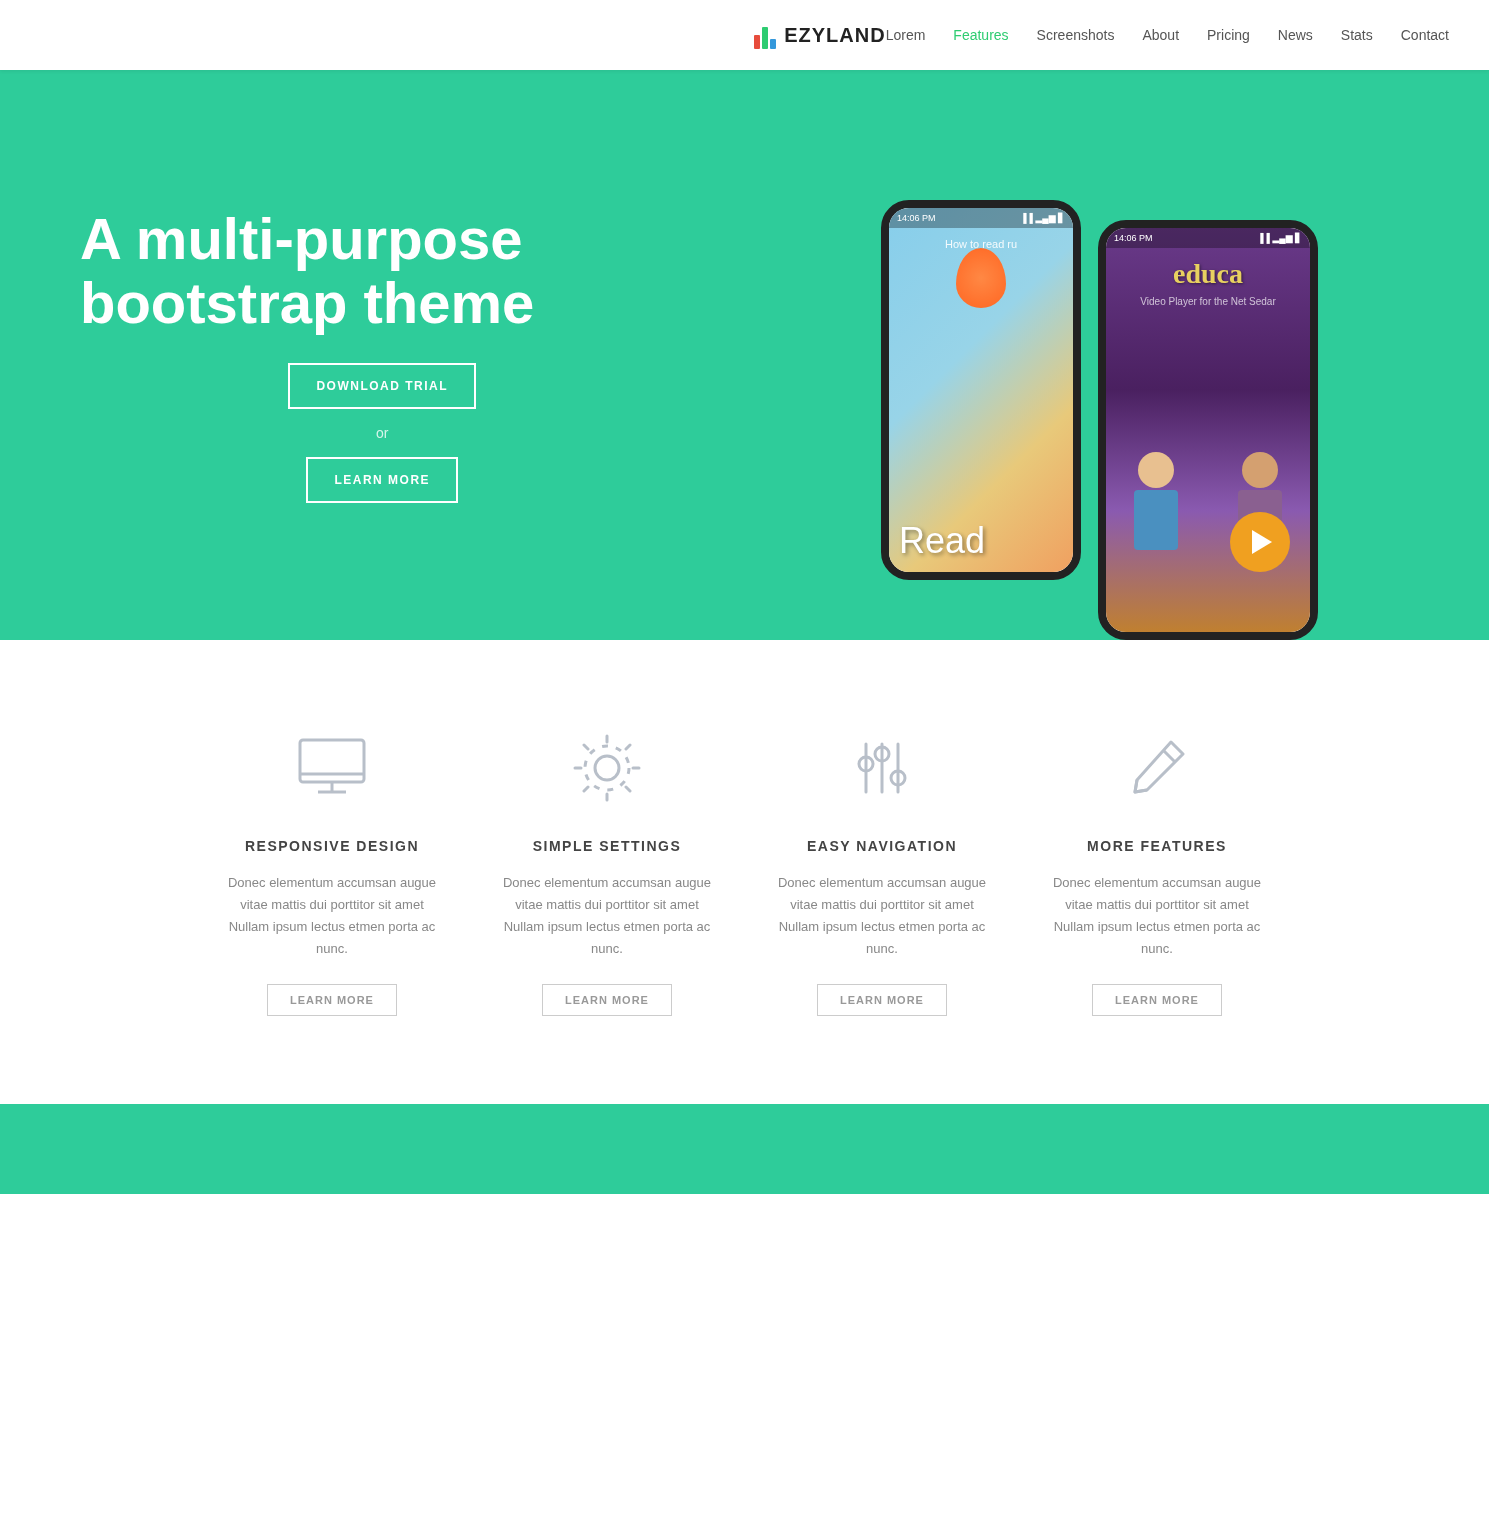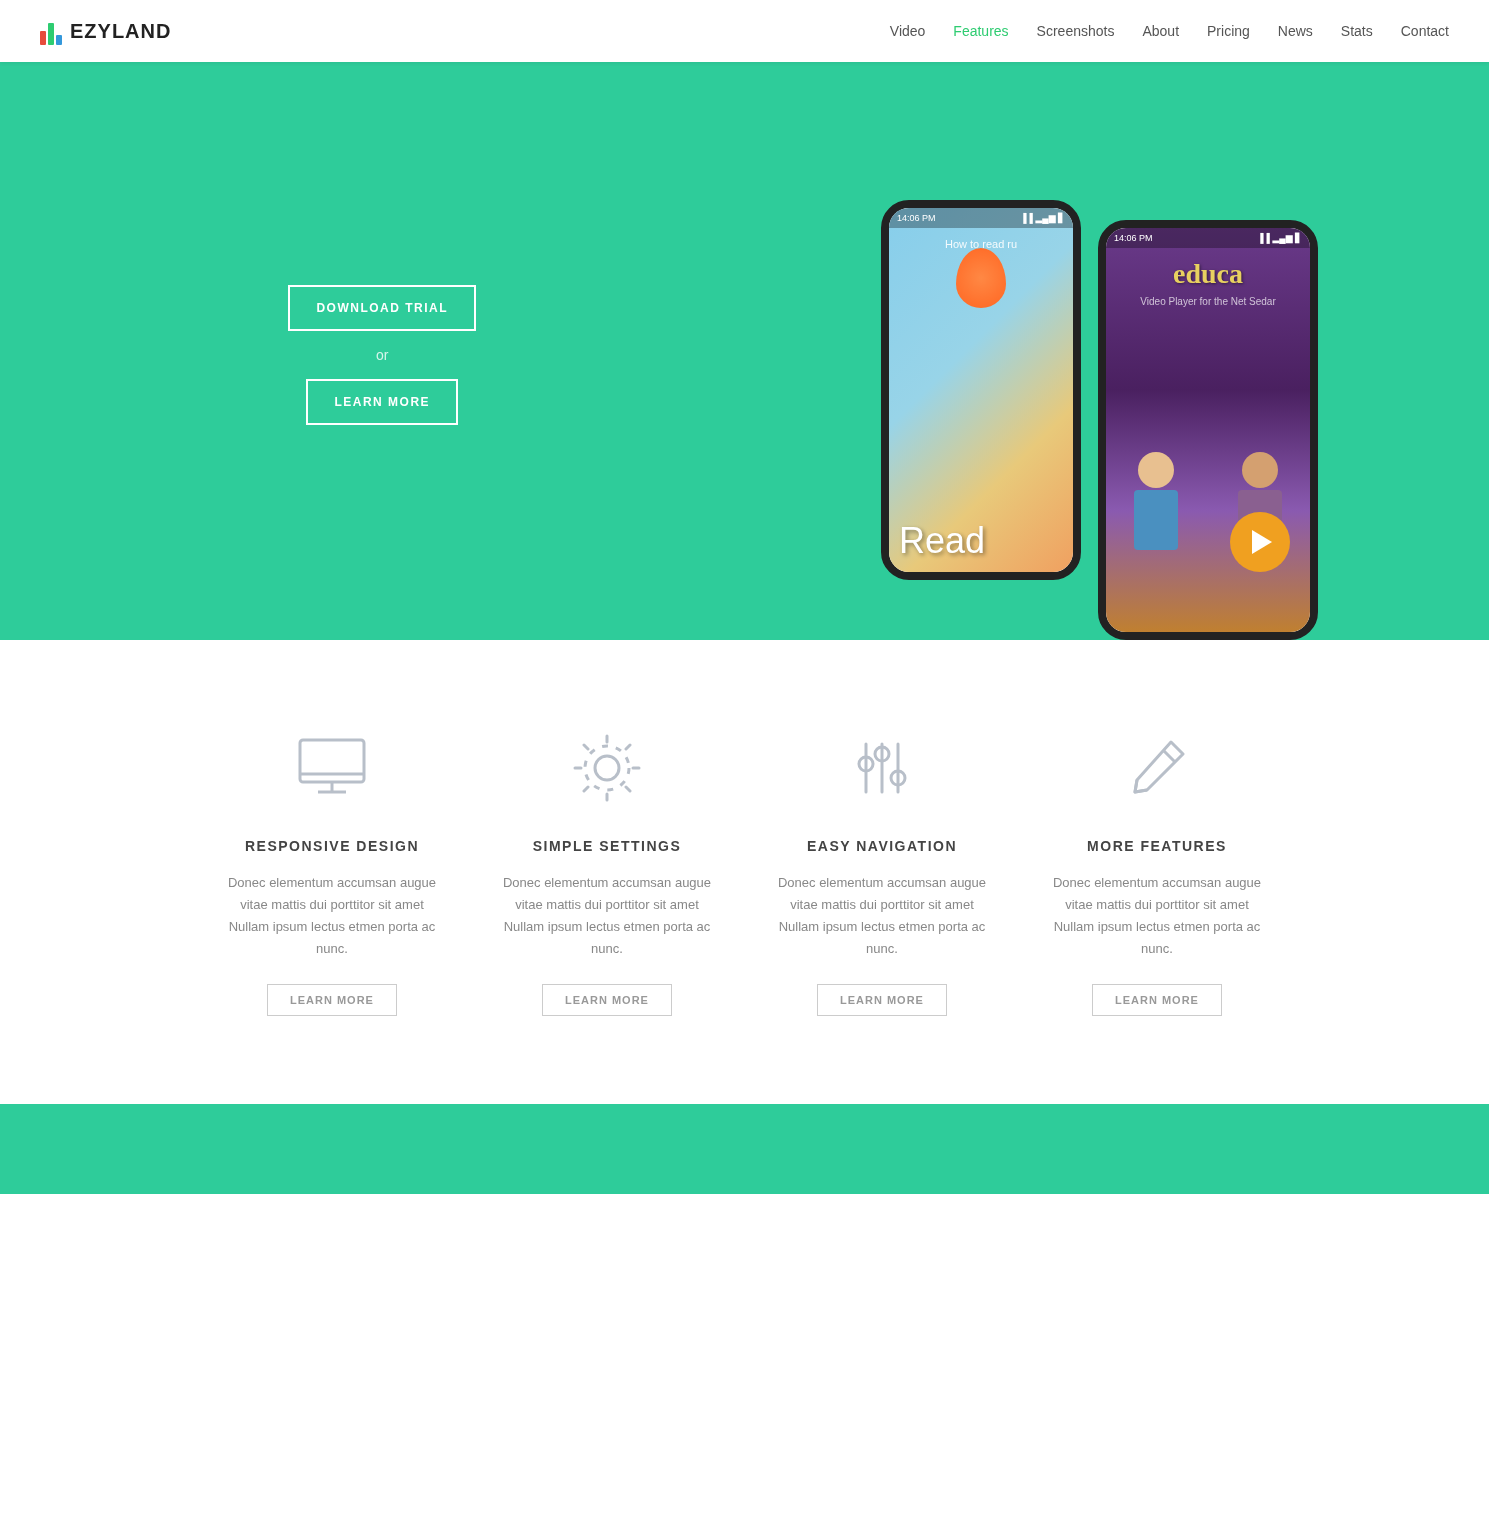--- a/index.html
+++ b/index.html
@@ -3,24 +3,24 @@
   <meta charset="utf-8">
   <style>
     * { margin: 0; padding: 0; box-sizing: border-box; }
     body { font-family: 'Helvetica Neue', Arial, sans-serif; background: #fff; }
 
     
     nav {
       position: fixed;
       top: 0; left: 0; right: 0;
       background: #fff;
-      height: 62px;
-      display: flex;
-      align-items: center;
-      justify-content: space-between;
+      height: 70px;
+      display: flex;
+      align-items: center;
+      justify-content: flex-end;
       padding: 0 40px;
       z-index: 100;
       box-shadow: 0 1px 4px rgba(0,0,0,0.08);
     }
     .logo {
       display: flex;
       align-items: center;
       gap: 8px;
       font-weight: 900;
       font-size: 20px;
@@ -267,33 +267,34 @@
 <nav>
   <div class="logo">
     <div class="logo-icon">
       <div class="logo-bar"></div>
       <div class="logo-bar"></div>
       <div class="logo-bar"></div>
     </div>
     <span>EZYLAND</span>
   </div>
   <ul class="nav-links">
-    <li><a href="#">Video</a></li>
+    <li><a href="#">Lorem</a></li>
     <li><a href="#" class="active">Features</a></li>
     <li><a href="#">Screenshots</a></li>
     <li><a href="#">About</a></li>
     <li><a href="#">Pricing</a></li>
     <li><a href="#">News</a></li>
     <li><a href="#">Stats</a></li>
     <li><a href="#">Contact</a></li>
   </ul>
 </nav>
 
 <section class="hero">
   <div class="hero-content">
+    <h1 class="hero-title">A multi-purpose bootstrap theme</h1>
     <div class="hero-buttons">
       <a href="#" class="btn-outline">DOWNLOAD TRIAL</a>
       <span class="hero-or">or</span>
       <a href="#" class="btn-outline">LEARN MORE</a>
     </div>
   </div>
   <div class="hero-image">
     <div class="phones-container">
 
       <div class="phone phone-left">

